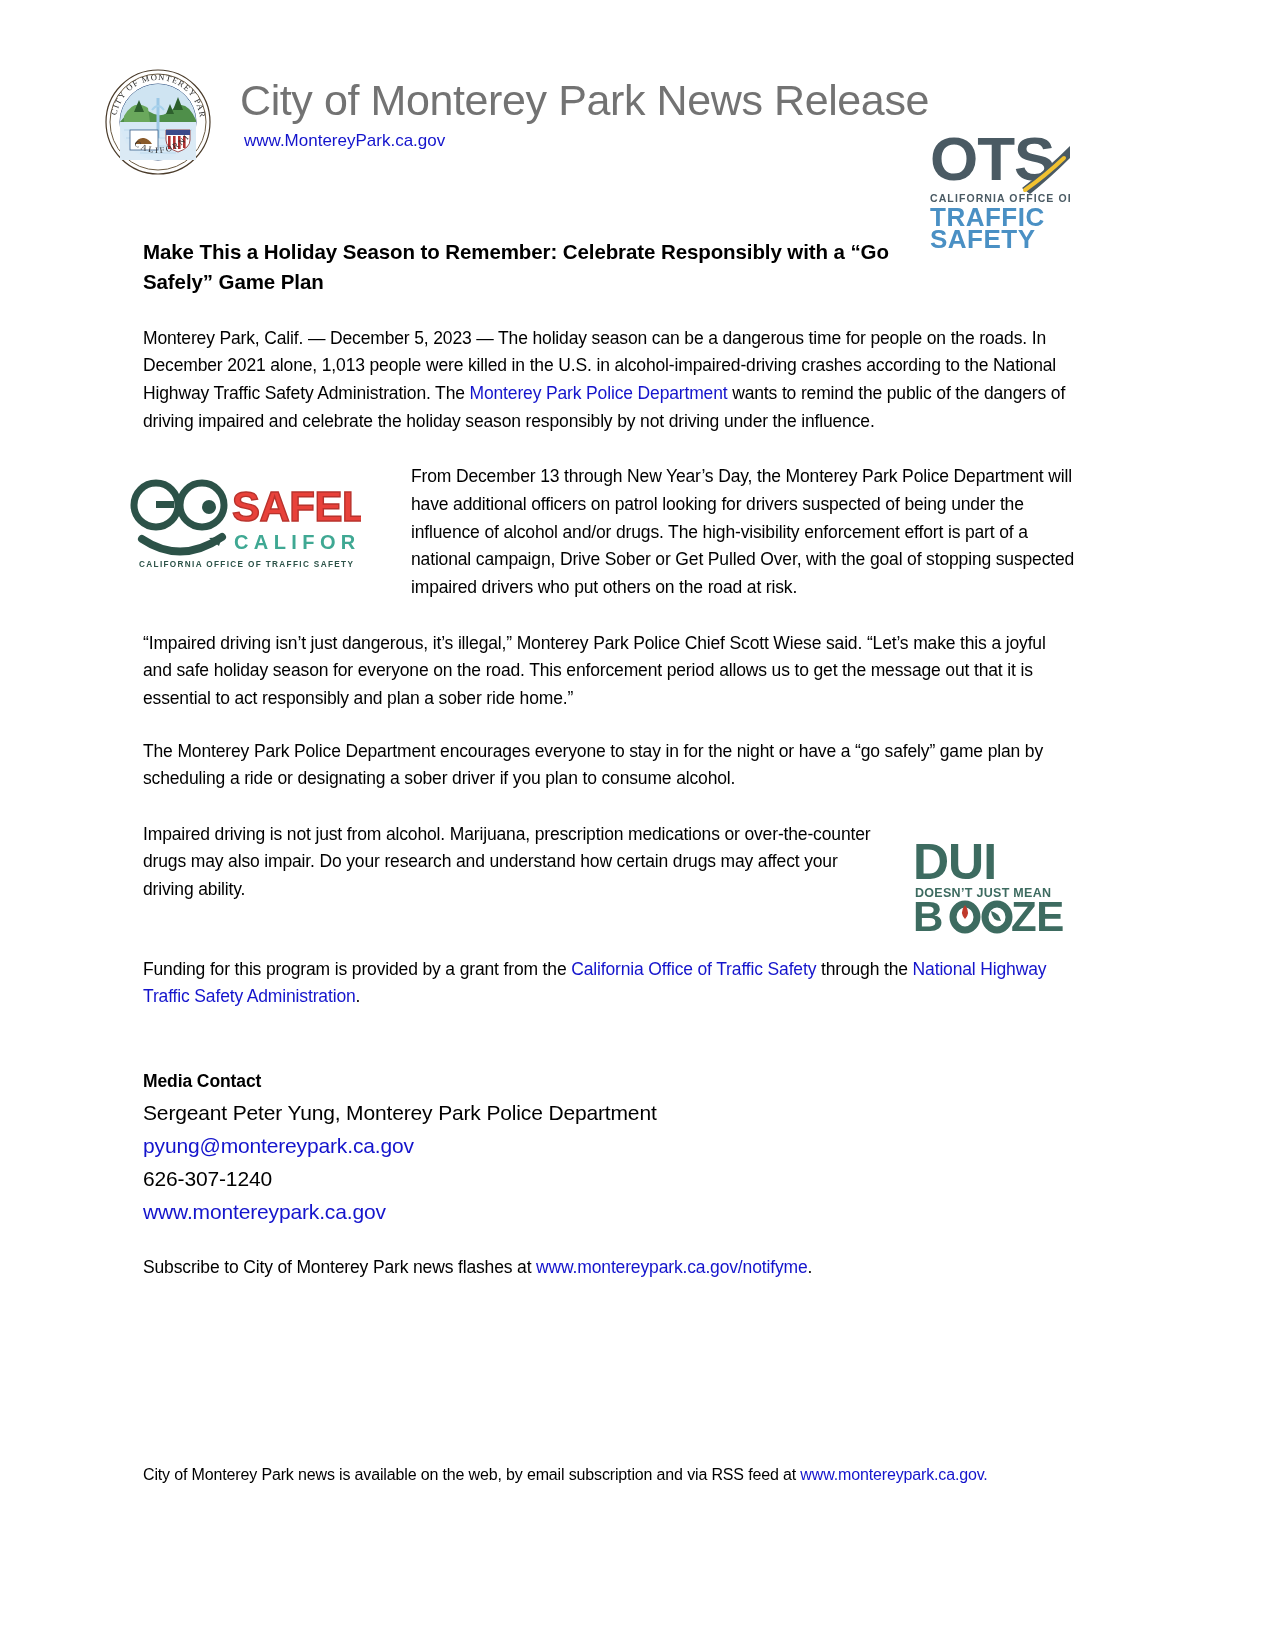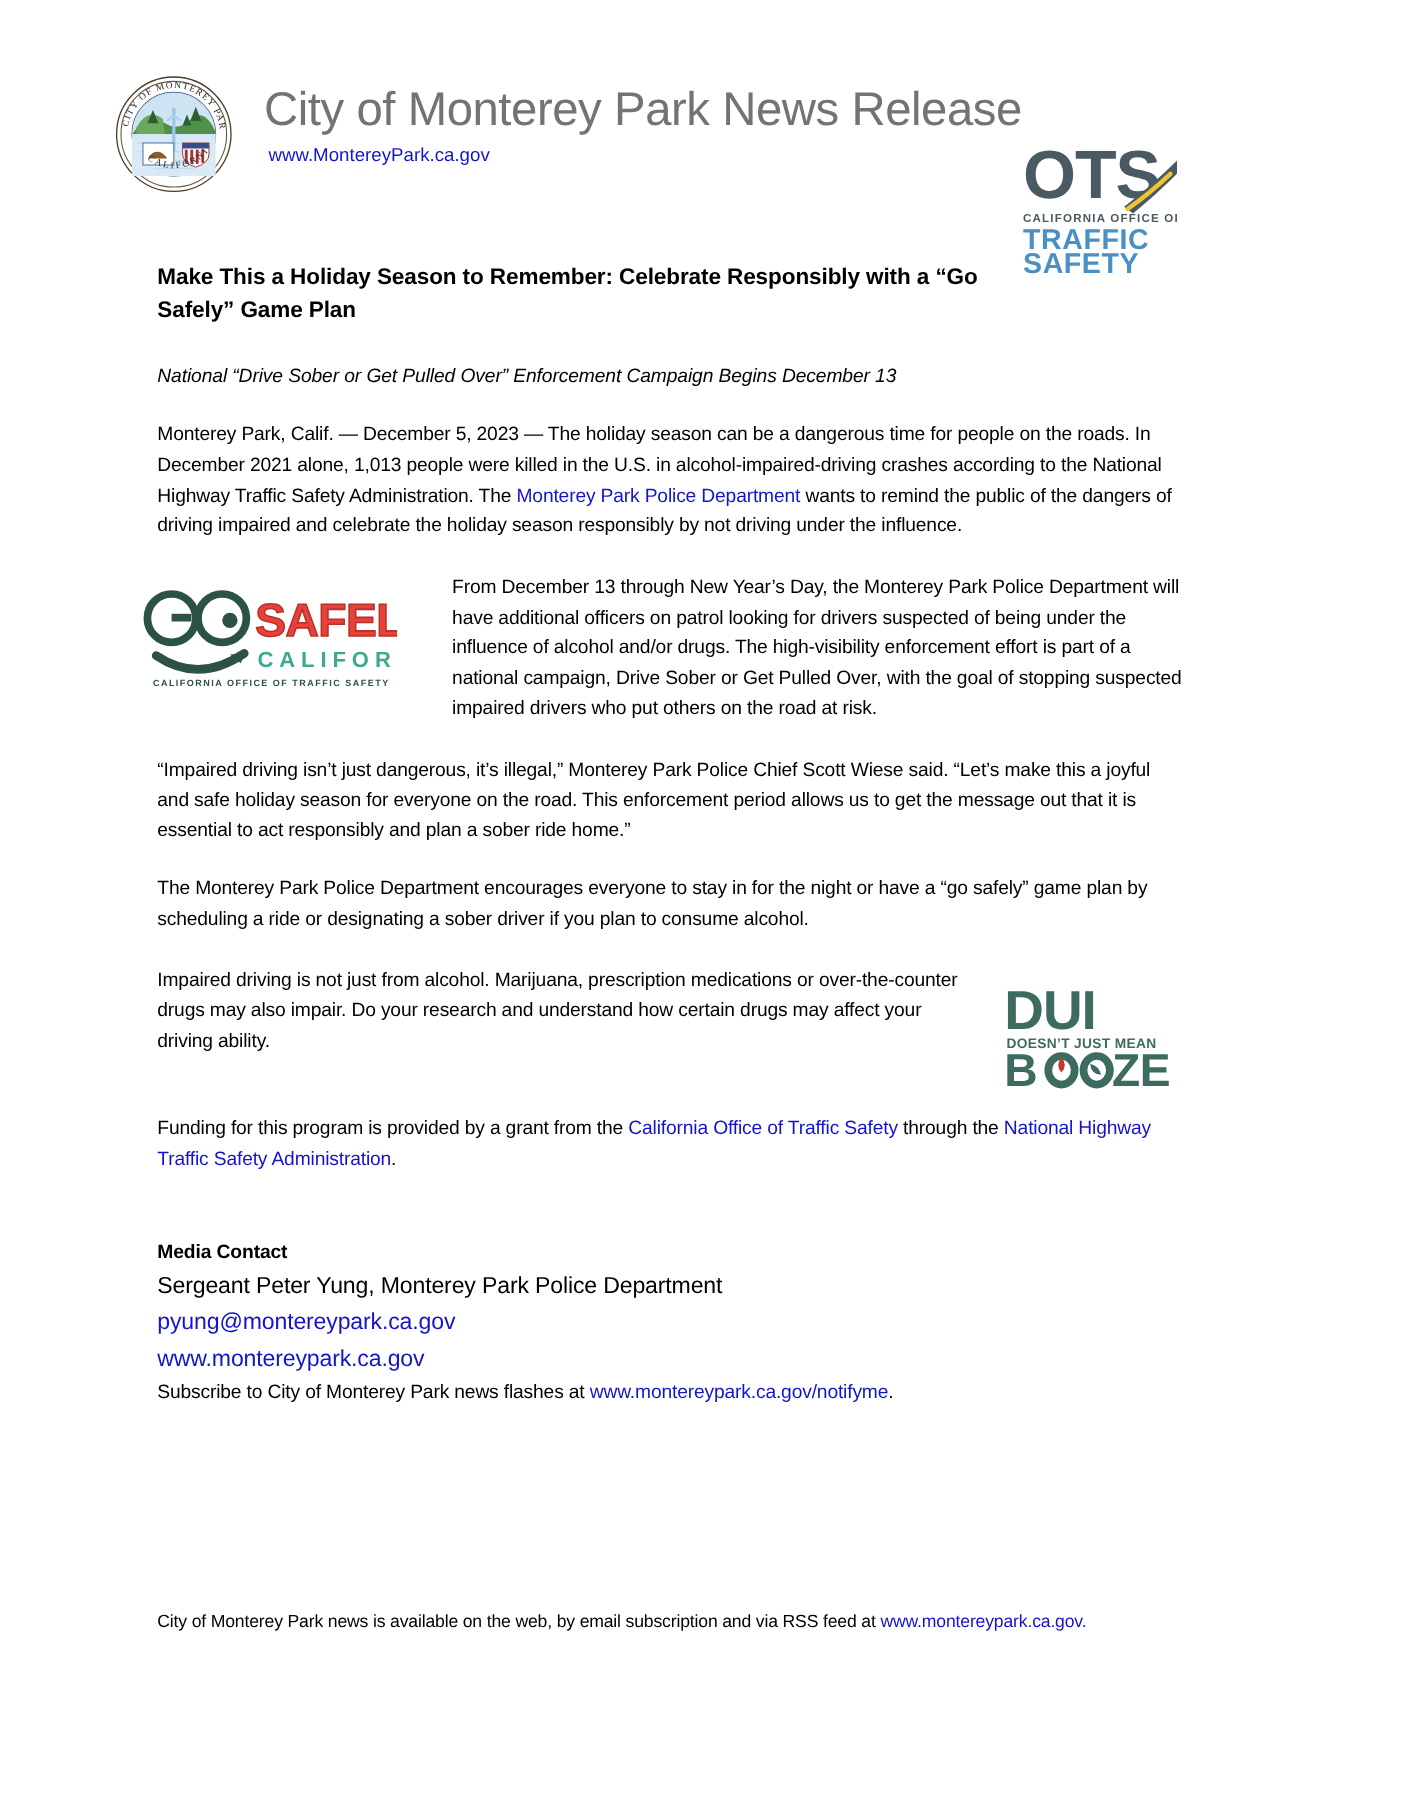--- a/index.html
+++ b/index.html
@@ -163,20 +163,21 @@
     letter-spacing: -0.1px;
   }
   .media-line {
     font-size: 21px;
     line-height: 1.58;
     letter-spacing: -0.15px;
   }
   .media-line.blue { color: #1414cc; }
 
   .subscribe {
+    margin-top: 26px;
     font-size: 17.5px;
     line-height: 1.58;
     letter-spacing: -0.15px;
   }
 
   
   .footer {
     position: absolute;
     left: 143px;
     top: 1462px;
@@ -266,21 +267,20 @@
 
         <text x="0" y="120" font-family="'Liberation Sans', sans-serif" font-size="26" font-weight="bold" fill="#4a90c4" letter-spacing="0.5">SAFETY</text>
       </svg>
     </div>
   </div>
 
   <div class="content">
 
     <h1 class="headline">Make This a Holiday Season to Remember: Celebrate Responsibly with a “Go Safely” Game Plan</h1>
 
-    <p class="subhead">National “Drive Sober or Get Pulled Over” Enforcement Campaign Begins December 13</p>
 
     <p class="body-par"><span>Monterey Park, Calif. — December 5, 2023 — The holiday season can be a dangerous time for people on the roads. In December 2021 alone, 1,013 people were killed in the U.S. in alcohol-impaired-driving crashes according to the National Highway Traffic Safety Administration. The </span><span class="link">Monterey Park Police Department</span><span> wants to remind the public of the dangers of driving impaired and celebrate the holiday season responsibly by not driving under the influence.</span></p>
 
     <div class="clearfix">
       <div class="gosafely-wrap">
         <div class="gosafely-logo">
           <svg width="235" height="98" viewBox="0 0 235 98">
 
             <circle cx="30" cy="28" r="22" fill="none" stroke="#2c5248" stroke-width="7"></circle>
             <rect x="30" y="24" width="18" height="7" fill="#2c5248"></rect>
@@ -326,20 +326,21 @@
 
       <p class="body-par">Impaired driving is not just from alcohol. Marijuana, prescription medications or over-the-counter drugs may also impair. Do your research and understand how certain drugs may affect your driving ability.</p>
     </div>
 
     <p class="body-par"><span>Funding for this program is provided by a grant from the </span><span class="link">California Office of Traffic Safety</span><span> through the </span><span class="link">National Highway Traffic Safety Administration</span><span>.</span></p>
 
     <div class="media-block">
       <div class="media-title">Media Contact</div>
       <div class="media-line">Sergeant Peter Yung, Monterey Park Police Department</div>
       <div class="media-line blue">pyung@montereypark.ca.gov</div>
+      <div class="media-line">626-307-1240</div>
       <div class="media-line blue">www.montereypark.ca.gov</div>
     </div>
 
     <div class="subscribe"><span>Subscribe to City of Monterey Park news flashes at </span><span class="link">www.montereypark.ca.gov/notifyme</span><span>.</span></div>
 
   </div>
 
   <div class="footer"><span>City of Monterey Park news is available on the web, by email subscription and via RSS feed at </span><span class="blue">www.montereypark.ca.gov.</span></div>
 
 </div>

